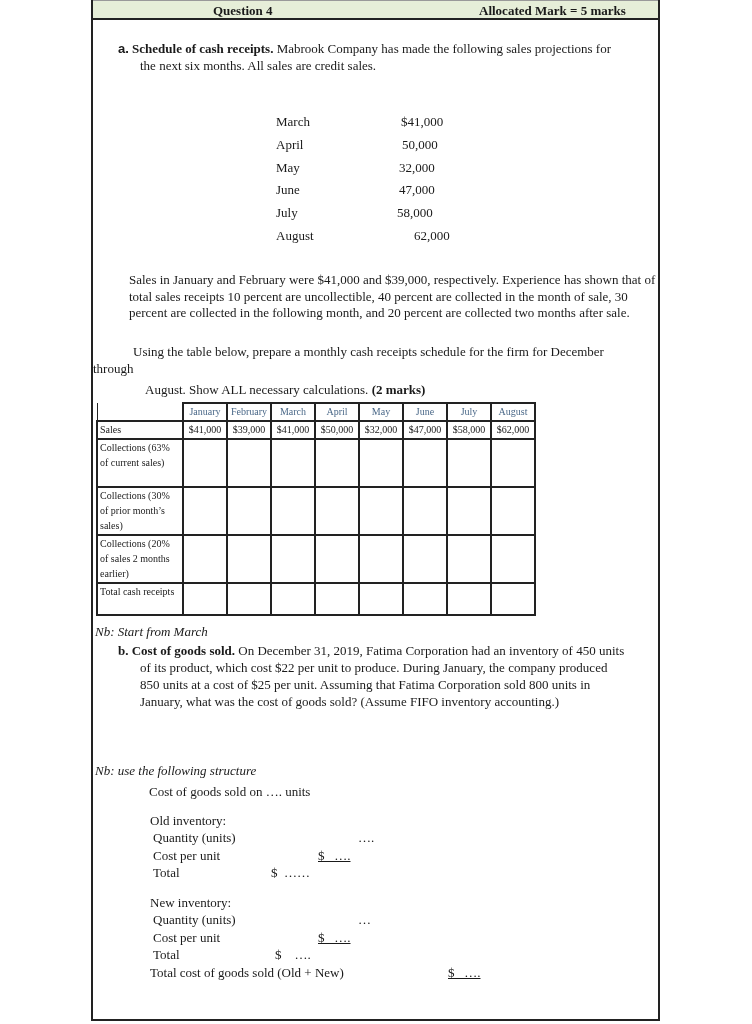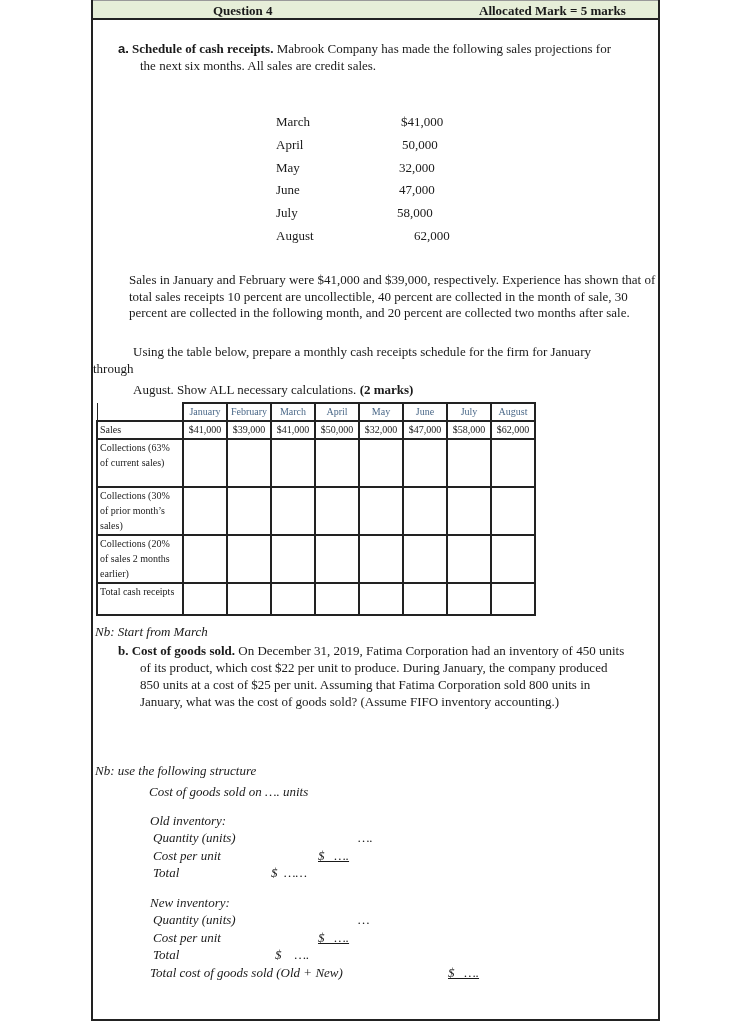--- a/index.html
+++ b/index.html
@@ -16,34 +16,34 @@
   .para-a { left: 25px; top: 40px; width: 540px; }
   .para-a .lbl { font-family: "Liberation Sans", sans-serif; font-weight: bold; font-size: 13px; }
   .para-a .indent { padding-left: 22px; display: block; }
   .proj { position: absolute; left: 183px; top: 114px; font-size: 13px; }
   .proj-row { position: relative; height: 22.8px; width: 200px; }
   .proj-month { position: absolute; left: 0; top: 0; }
   .proj-val { position: absolute; top: 0; }
   .para-sales { left: 36px; top: 272px; width: 530px; line-height: 16.5px; }
   .para-using { left: 40px; top: 343px; width: 520px; }
   .para-through { left: 0px; top: 360px; }
-  .para-aug { left: 40px; top: 381px; }
+  .para-aug { left: 52px; top: 381px; }
   table.sched { position: absolute; left: 3px; top: 402px; border-collapse: collapse; font-size: 10px; }
   table.sched td, table.sched th { border: 2px solid #222; padding: 0 2px; font-weight: normal; vertical-align: top; }
   table.sched th { color: #4a6888; text-align: center; height: 16px; line-height: 15px; }
   table.sched th.blank { border-top: none; border-left: 1px solid #222; }
   table.sched td.rowlbl { width: 80px; line-height: 15px; text-align: left; }
   table.sched td.sales { height: 16px; line-height: 15px; text-align: center; }
   table.sched td.cell { text-align: center; }
   .nb1 { left: 2px; top: 623px; font-style: italic; }
   .para-b { left: 25px; top: 642px; width: 545px; }
   .para-b .lbl { font-weight: bold; }
   .para-b .indent { padding-left: 22px; display: block; }
   .nb2 { left: 2px; top: 762px; font-style: italic; }
-  .struct { position: absolute; font-size: 13px; line-height: 17px; font-style: italic; }
+  .struct { position: absolute; font-size: 13px; line-height: 17px; }
   .u { text-decoration: underline; }
 </style>
 </head>
 <body>
 
 <div class="page">
 
   <div class="header">
     <span class="q">Question 4</span>
     <span class="m">Allocated Mark = 5 marks</span>
@@ -76,21 +76,21 @@
         <span class="proj-month">July</span>
         <span class="proj-val" style="left:121px">58,000</span>
       </div>
     <div class="proj-row">
         <span class="proj-month">August</span>
         <span class="proj-val" style="left:138px">62,000</span>
       </div>
   </div>
 
   <div class="para para-sales">Sales in January and February were $41,000 and $39,000, respectively. Experience has shown that of total sales receipts 10 percent are uncollectible, 40 percent are collected in the month of sale, 30 percent are collected in the following month, and 20 percent are collected two months after sale.</div>
-  <div class="para para-using">Using the table below, prepare a monthly cash receipts schedule for the firm for January</div>
+  <div class="para para-using">Using the table below, prepare a monthly cash receipts schedule for the firm for December</div>
   <div class="para para-through">through</div>
   <div class="para para-aug"><span>August. Show ALL necessary calculations. </span><b>(2 marks)</b></div>
 
   <table class="sched">
     <tbody>
         <tr>
       <th class="blank"></th>
       <th style="width:38px">January</th>
       <th style="width:38px">February</th>
       <th style="width:38px">March</th>

